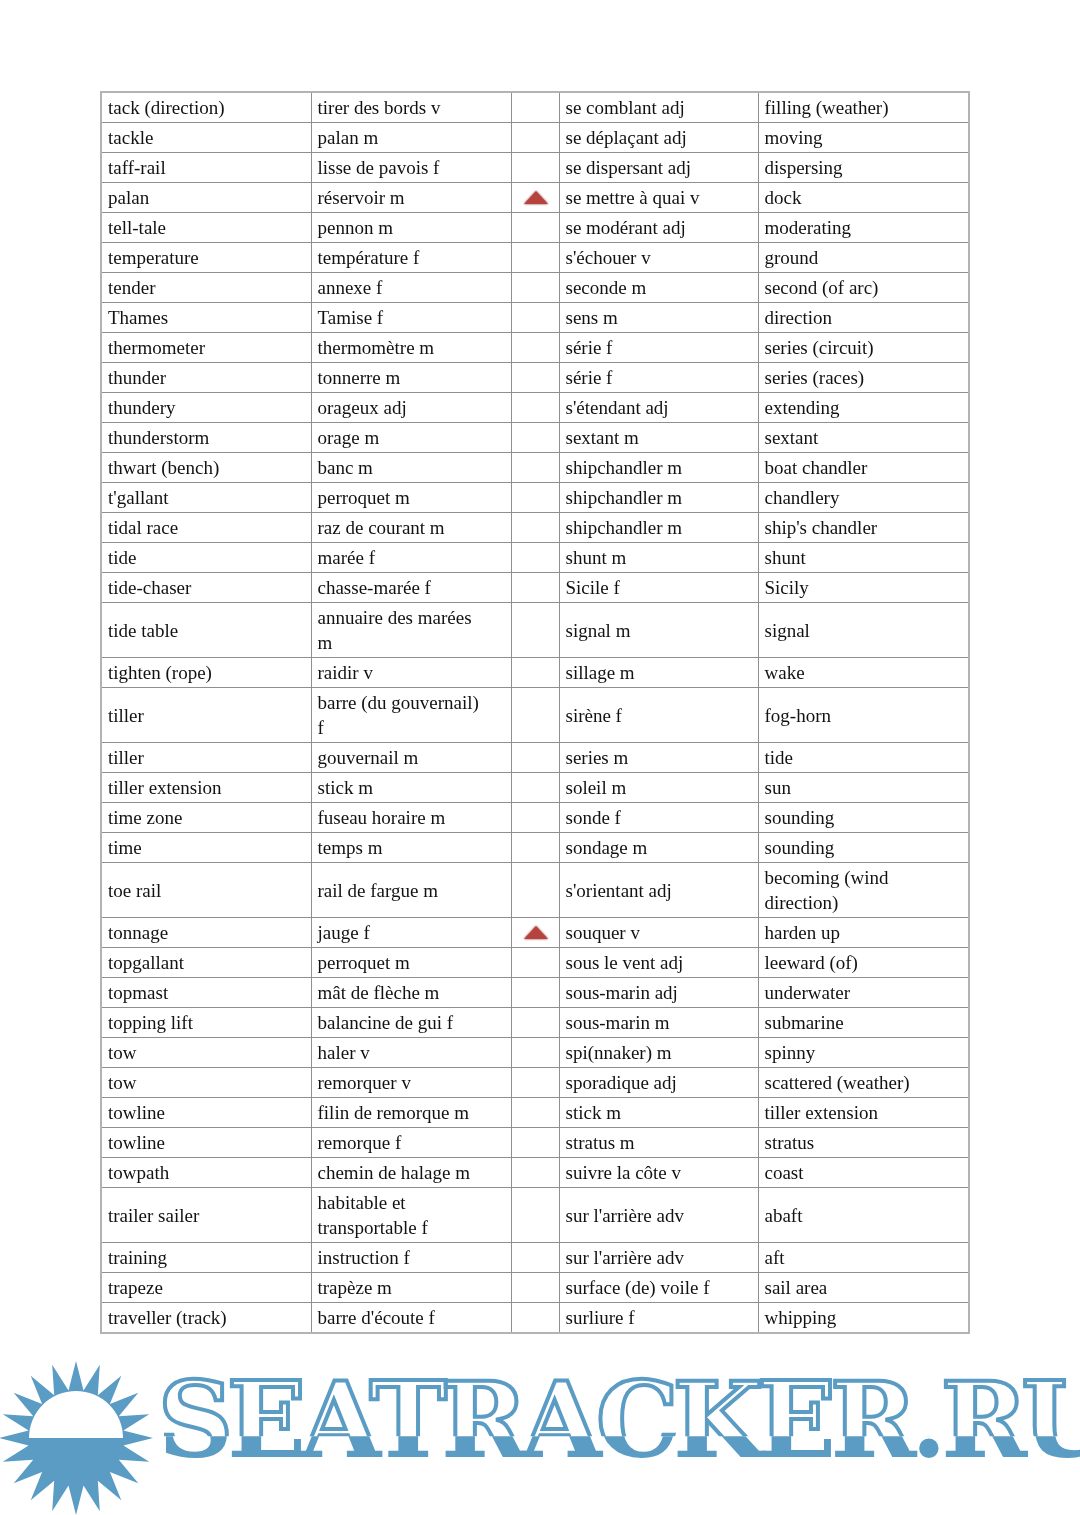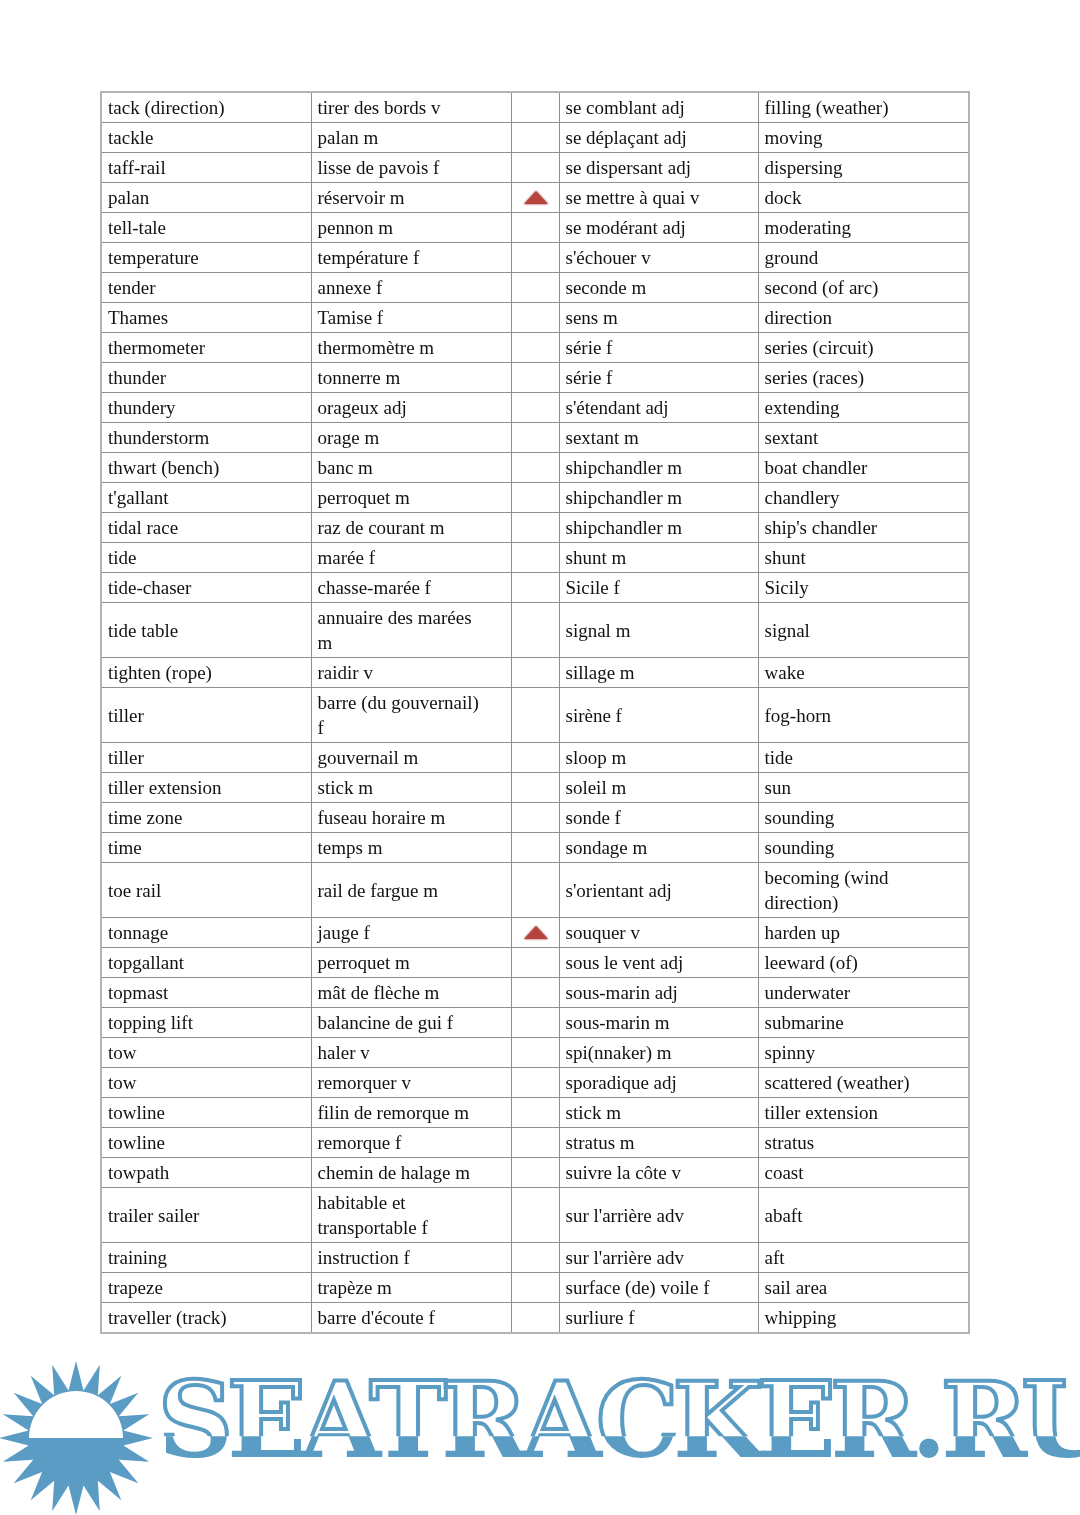--- a/index.html
+++ b/index.html
@@ -247,21 +247,21 @@
 f</td>
       <td class="c3"></td>
       <td class="c4">sirène f</td>
       <td class="c5">fog-horn</td>
     </tr>
 
     <tr>
       <td class="c1">tiller</td>
       <td class="c2">gouvernail m</td>
       <td class="c3"></td>
-      <td class="c4">sloop m</td>
+      <td class="c4">series m</td>
       <td class="c5">tide</td>
     </tr>
 
     <tr>
       <td class="c1">tiller extension</td>
       <td class="c2">stick m</td>
       <td class="c3"></td>
       <td class="c4">soleil m</td>
       <td class="c5">sun</td>
     </tr>

